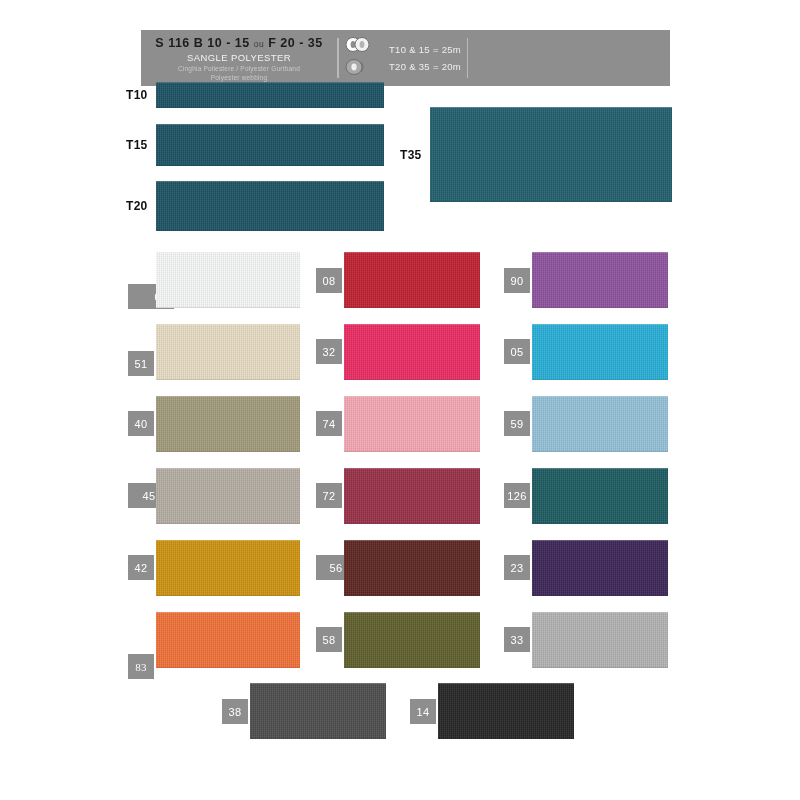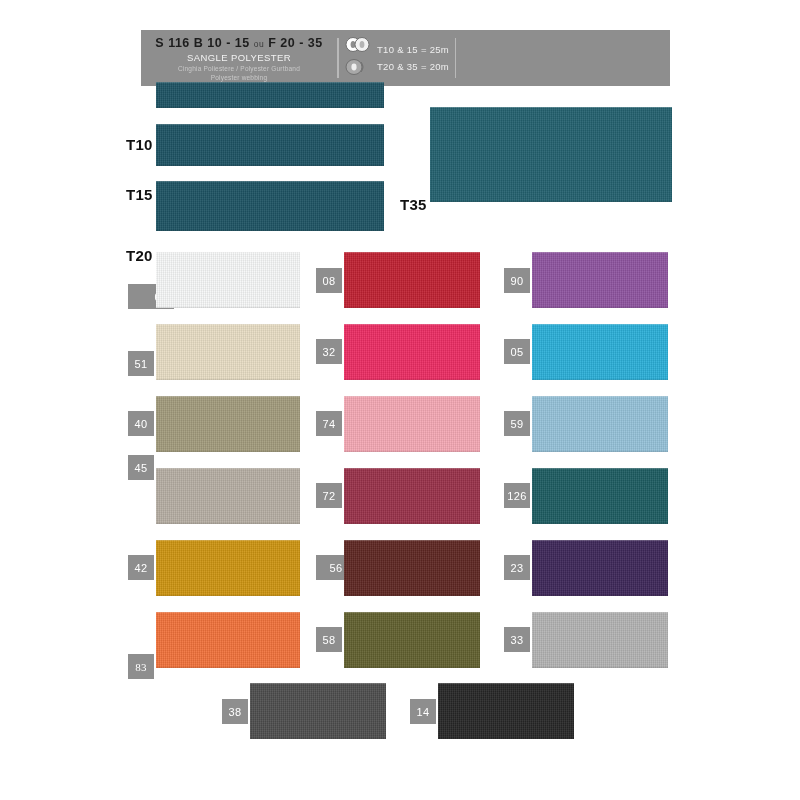--- a/index.html
+++ b/index.html
@@ -40,37 +40,36 @@
   .hdr-sep{width:1px;background:#b9b9b9;margin:8px 0;}
   .hdr-sizes{
     display:flex;align-items:center;padding:0 6px;
   }
   .size-col{
     display:flex;flex-direction:column;justify-content:center;
     padding:0 7px;
   }
   .size-row{font-size:9.5px;color:#efefef;line-height:15px;white-space:nowrap;letter-spacing:.3px;}
   .hdr-lengths{
-    display:flex;align-items:center;padding:0 6px;gap:4px;
+    display:flex;align-items:center;padding:0 6px;gap:16px;
   }
   .spools{display:flex;flex-direction:column;gap:3px;padding-right:2px;}
   .len-rows{display:flex;flex-direction:column;justify-content:center;}
   .len-row{font-size:9.5px;color:#efefef;line-height:17px;white-space:nowrap;letter-spacing:.3px;}
   .hdr-comp{
     display:flex;flex-direction:column;align-items:center;justify-content:center;
     flex:1;padding:0 4px;
   }
   .comp-1{font-size:9px;color:#eaeaea;letter-spacing:.3px;line-height:12px;}
   .comp-2{font-size:8px;color:#dcdcdc;letter-spacing:.2px;line-height:11px;}
 
   
   .tlabel{
-    position:absolute;font-size:15px;font-weight:bold;color:#111;
+    position:absolute;font-size:12px;font-weight:bold;color:#111;
     letter-spacing:.3px;
-    margin-top:48px;
   }
   .tswatch{
     position:absolute;
     background-image:
       repeating-linear-gradient(90deg, rgba(255,255,255,.055) 0 1px, rgba(0,0,0,.05) 1px 2px),
       repeating-linear-gradient(0deg, rgba(255,255,255,.035) 0 1px, rgba(0,0,0,.035) 1px 2px);
   }
   .tswatch::after{
     content:"";position:absolute;inset:0;
     box-shadow:inset 0 1px 0 rgba(255,255,255,.18), inset 0 -1px 0 rgba(0,0,0,.12);
@@ -150,21 +149,21 @@
       <div class="tlabel" style="left: 400px; top: 147.5px;">T35</div>
       <div class="tswatch" style="left: 430px; top: 107px; width: 242px; height: 95px; background-color: rgb(34, 96, 110);"></div>
     </div>
   <div id="color-grid">
       <div class="badge" style="left: 128px; top: 284px; padding-left: 20px;">01</div>
       <div class="swatch" style="left: 156px; top: 252px; width: 144px; height: 56px; background-color: rgb(247, 248, 248);"></div>
       <div class="badge" style="left: 128px; top: 339px; margin-top: 12px;">51</div>
       <div class="swatch" style="left: 156px; top: 324px; width: 144px; height: 56px; background-color: rgb(232, 221, 196);"></div>
       <div class="badge" style="left: 128px; top: 411px;">40</div>
       <div class="swatch" style="left: 156px; top: 396px; width: 144px; height: 56px; background-color: rgb(162, 155, 124);"></div>
-      <div class="badge" style="left: 128px; top: 455px;">45</div>
+      <div class="badge" style="left: 128px; top: 483px; padding-left: 8px;">45</div>
       <div class="swatch" style="left: 156px; top: 468px; width: 144px; height: 56px; background-color: rgb(182, 174, 163);"></div>
       <div class="badge" style="left: 128px; top: 555px;">42</div>
       <div class="swatch" style="left: 156px; top: 540px; width: 144px; height: 56px; background-color: rgb(205, 148, 16);"></div>
       <div class="badge" style="left: 128px; top: 654px; font-family: Liberation Serif, serif;">83</div>
       <div class="swatch" style="left: 156px; top: 612px; width: 144px; height: 56px; background-color: rgb(241, 113, 58);"></div>
       <div class="badge" style="left: 316px; top: 268px;">08</div>
       <div class="swatch" style="left: 344px; top: 252px; width: 136px; height: 56px; background-color: rgb(192, 32, 49);"></div>
       <div class="badge" style="left: 316px; top: 339px;">32</div>
       <div class="swatch" style="left: 344px; top: 324px; width: 136px; height: 56px; background-color: rgb(236, 44, 99);"></div>
       <div class="badge" style="left: 316px; top: 411px;">74</div>

